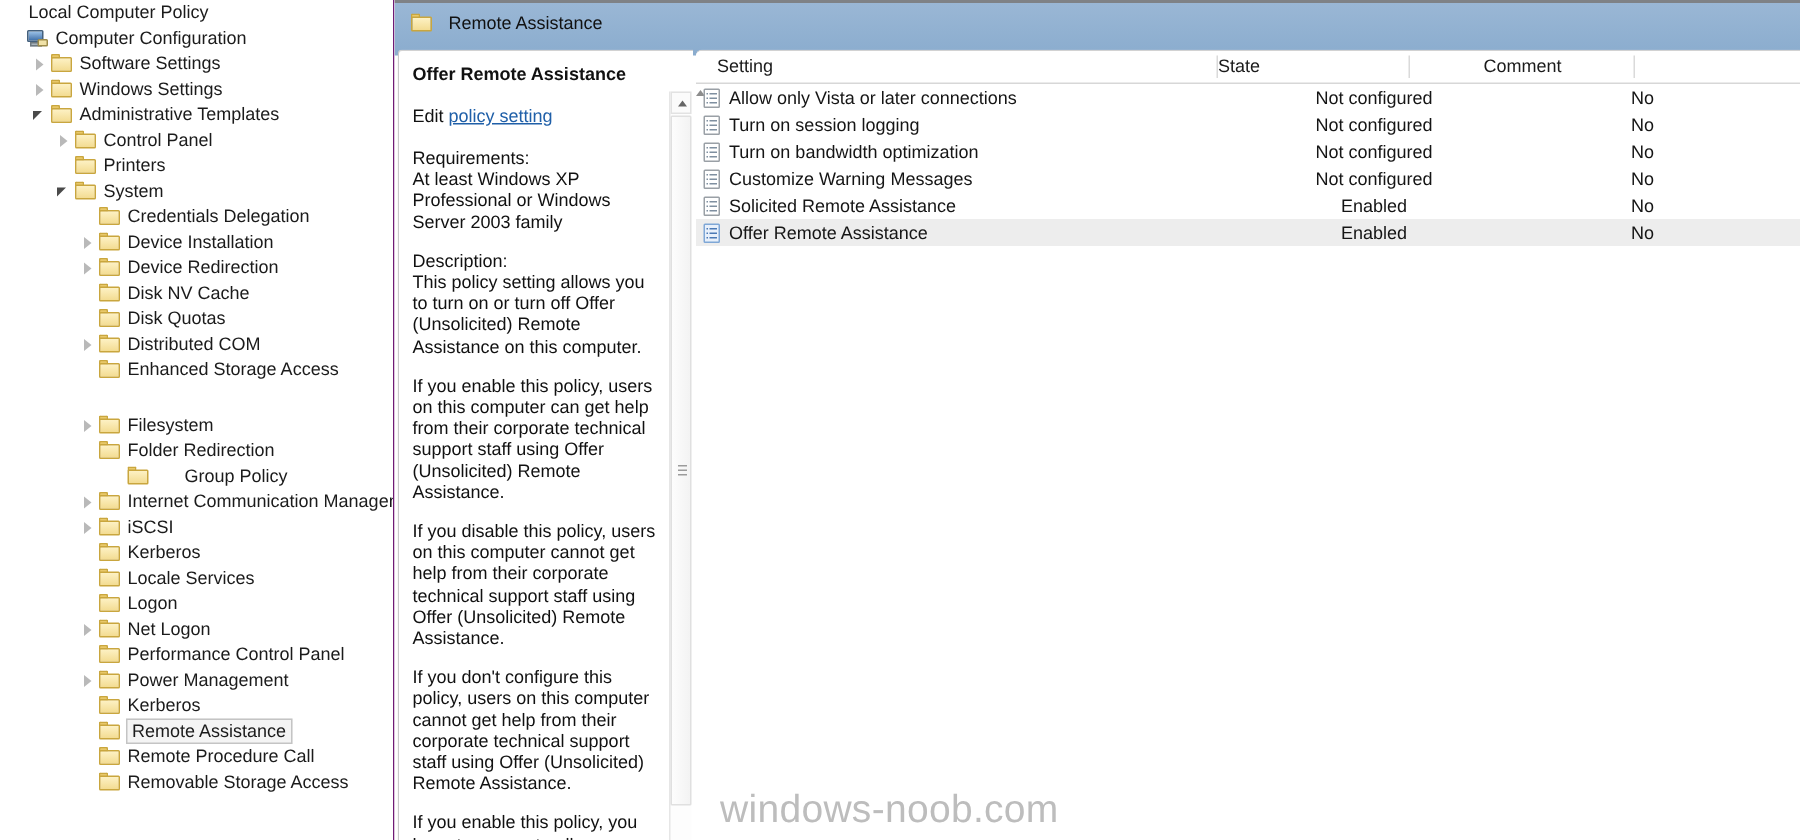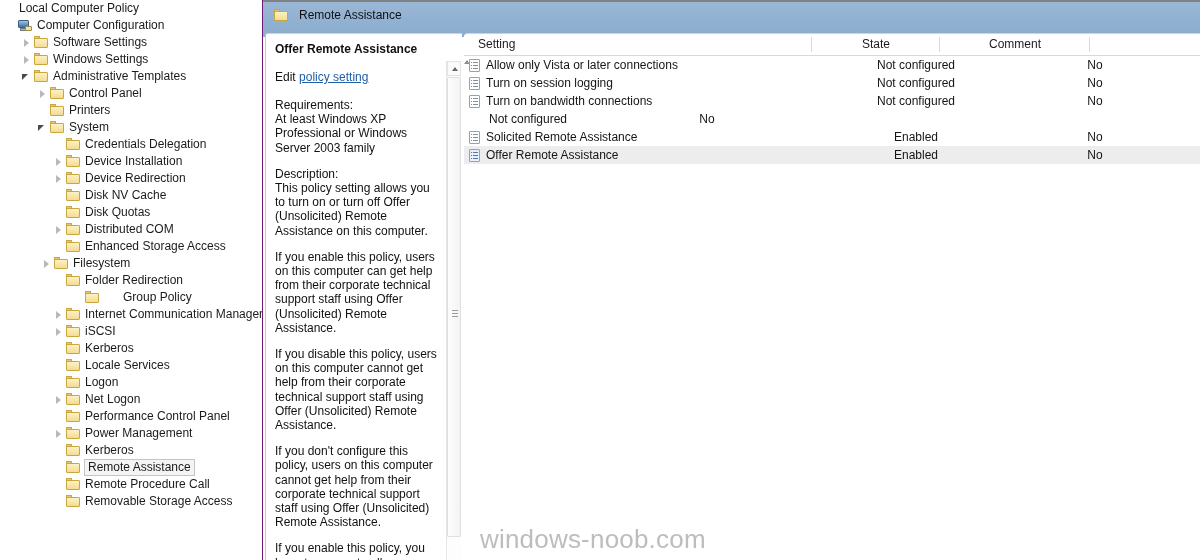--- a/index.html
+++ b/index.html
@@ -315,21 +315,21 @@
     box-sizing: border-box;
   }
   #col-header .col .divider {
     position: absolute;
     right: 0; top: 3px;
     width: 1px;
     height: 15px;
     background: #dadada;
   }
   .col-setting { width: 348px; padding-left: 14px; }
-  .col-state   { width: 128px; text-align: center; }
+  .col-state   { width: 128px; text-align: left; }
   .col-comment { width: 150px; text-align: center; }
   .col-rest    { width: 110px; }
 
   .list-row {
     position: relative;
     height: 18px;
     display: flex;
     align-items: center;
     font-size: 12px;
     color: #151515;
@@ -547,21 +547,21 @@
           <span class="tree-label">Distributed COM</span>
         </div>
         <div class="tree-item" style="padding-left: 52px;">
           <span class="twisty "></span>
           <span class="folder-icon">
             <span class="f-tab"></span>
             <span class="f-body"></span>
           </span>
           <span class="tree-label">Enhanced Storage Access</span>
         </div>
-        <div class="tree-item" style="padding-left: 40px;">
+        <div class="tree-item" style="padding-left: 52px; margin-top: 20px;">
           <span class="twisty collapsed"></span>
           <span class="folder-icon">
             <span class="f-tab"></span>
             <span class="f-body"></span>
           </span>
           <span class="tree-label">Filesystem</span>
         </div>
         <div class="tree-item" style="padding-left: 52px;">
           <span class="twisty "></span>
           <span class="folder-icon">
@@ -801,26 +801,38 @@
             <div class="row-setting">
               <span class="doc-icon">
                 <span class="d-page"></span>
                 <span class="d-dot" style="top:3px"></span>
                 <span class="d-line" style="top:3px"></span>
                 <span class="d-dot" style="top:6px"></span>
                 <span class="d-line" style="top:6px"></span>
                 <span class="d-dot" style="top:9px"></span>
                 <span class="d-line" style="top:9px"></span>
               </span>
-              <span>Turn on bandwidth connections</span>
+              <span>Turn on bandwidth optimization</span>
             </div>
             <div class="row-state">Not configured</div>
             <div class="row-comment">No</div>
           </div>
           <div class="list-row">
+            <div class="row-setting">
+              <span class="doc-icon">
+                <span class="d-page"></span>
+                <span class="d-dot" style="top:3px"></span>
+                <span class="d-line" style="top:3px"></span>
+                <span class="d-dot" style="top:6px"></span>
+                <span class="d-line" style="top:6px"></span>
+                <span class="d-dot" style="top:9px"></span>
+                <span class="d-line" style="top:9px"></span>
+              </span>
+              <span>Customize Warning Messages</span>
+            </div>
             <div class="row-state">Not configured</div>
             <div class="row-comment">No</div>
           </div>
           <div class="list-row">
             <div class="row-setting">
               <span class="doc-icon">
                 <span class="d-page"></span>
                 <span class="d-dot" style="top:3px"></span>
                 <span class="d-line" style="top:3px"></span>
                 <span class="d-dot" style="top:6px"></span>

